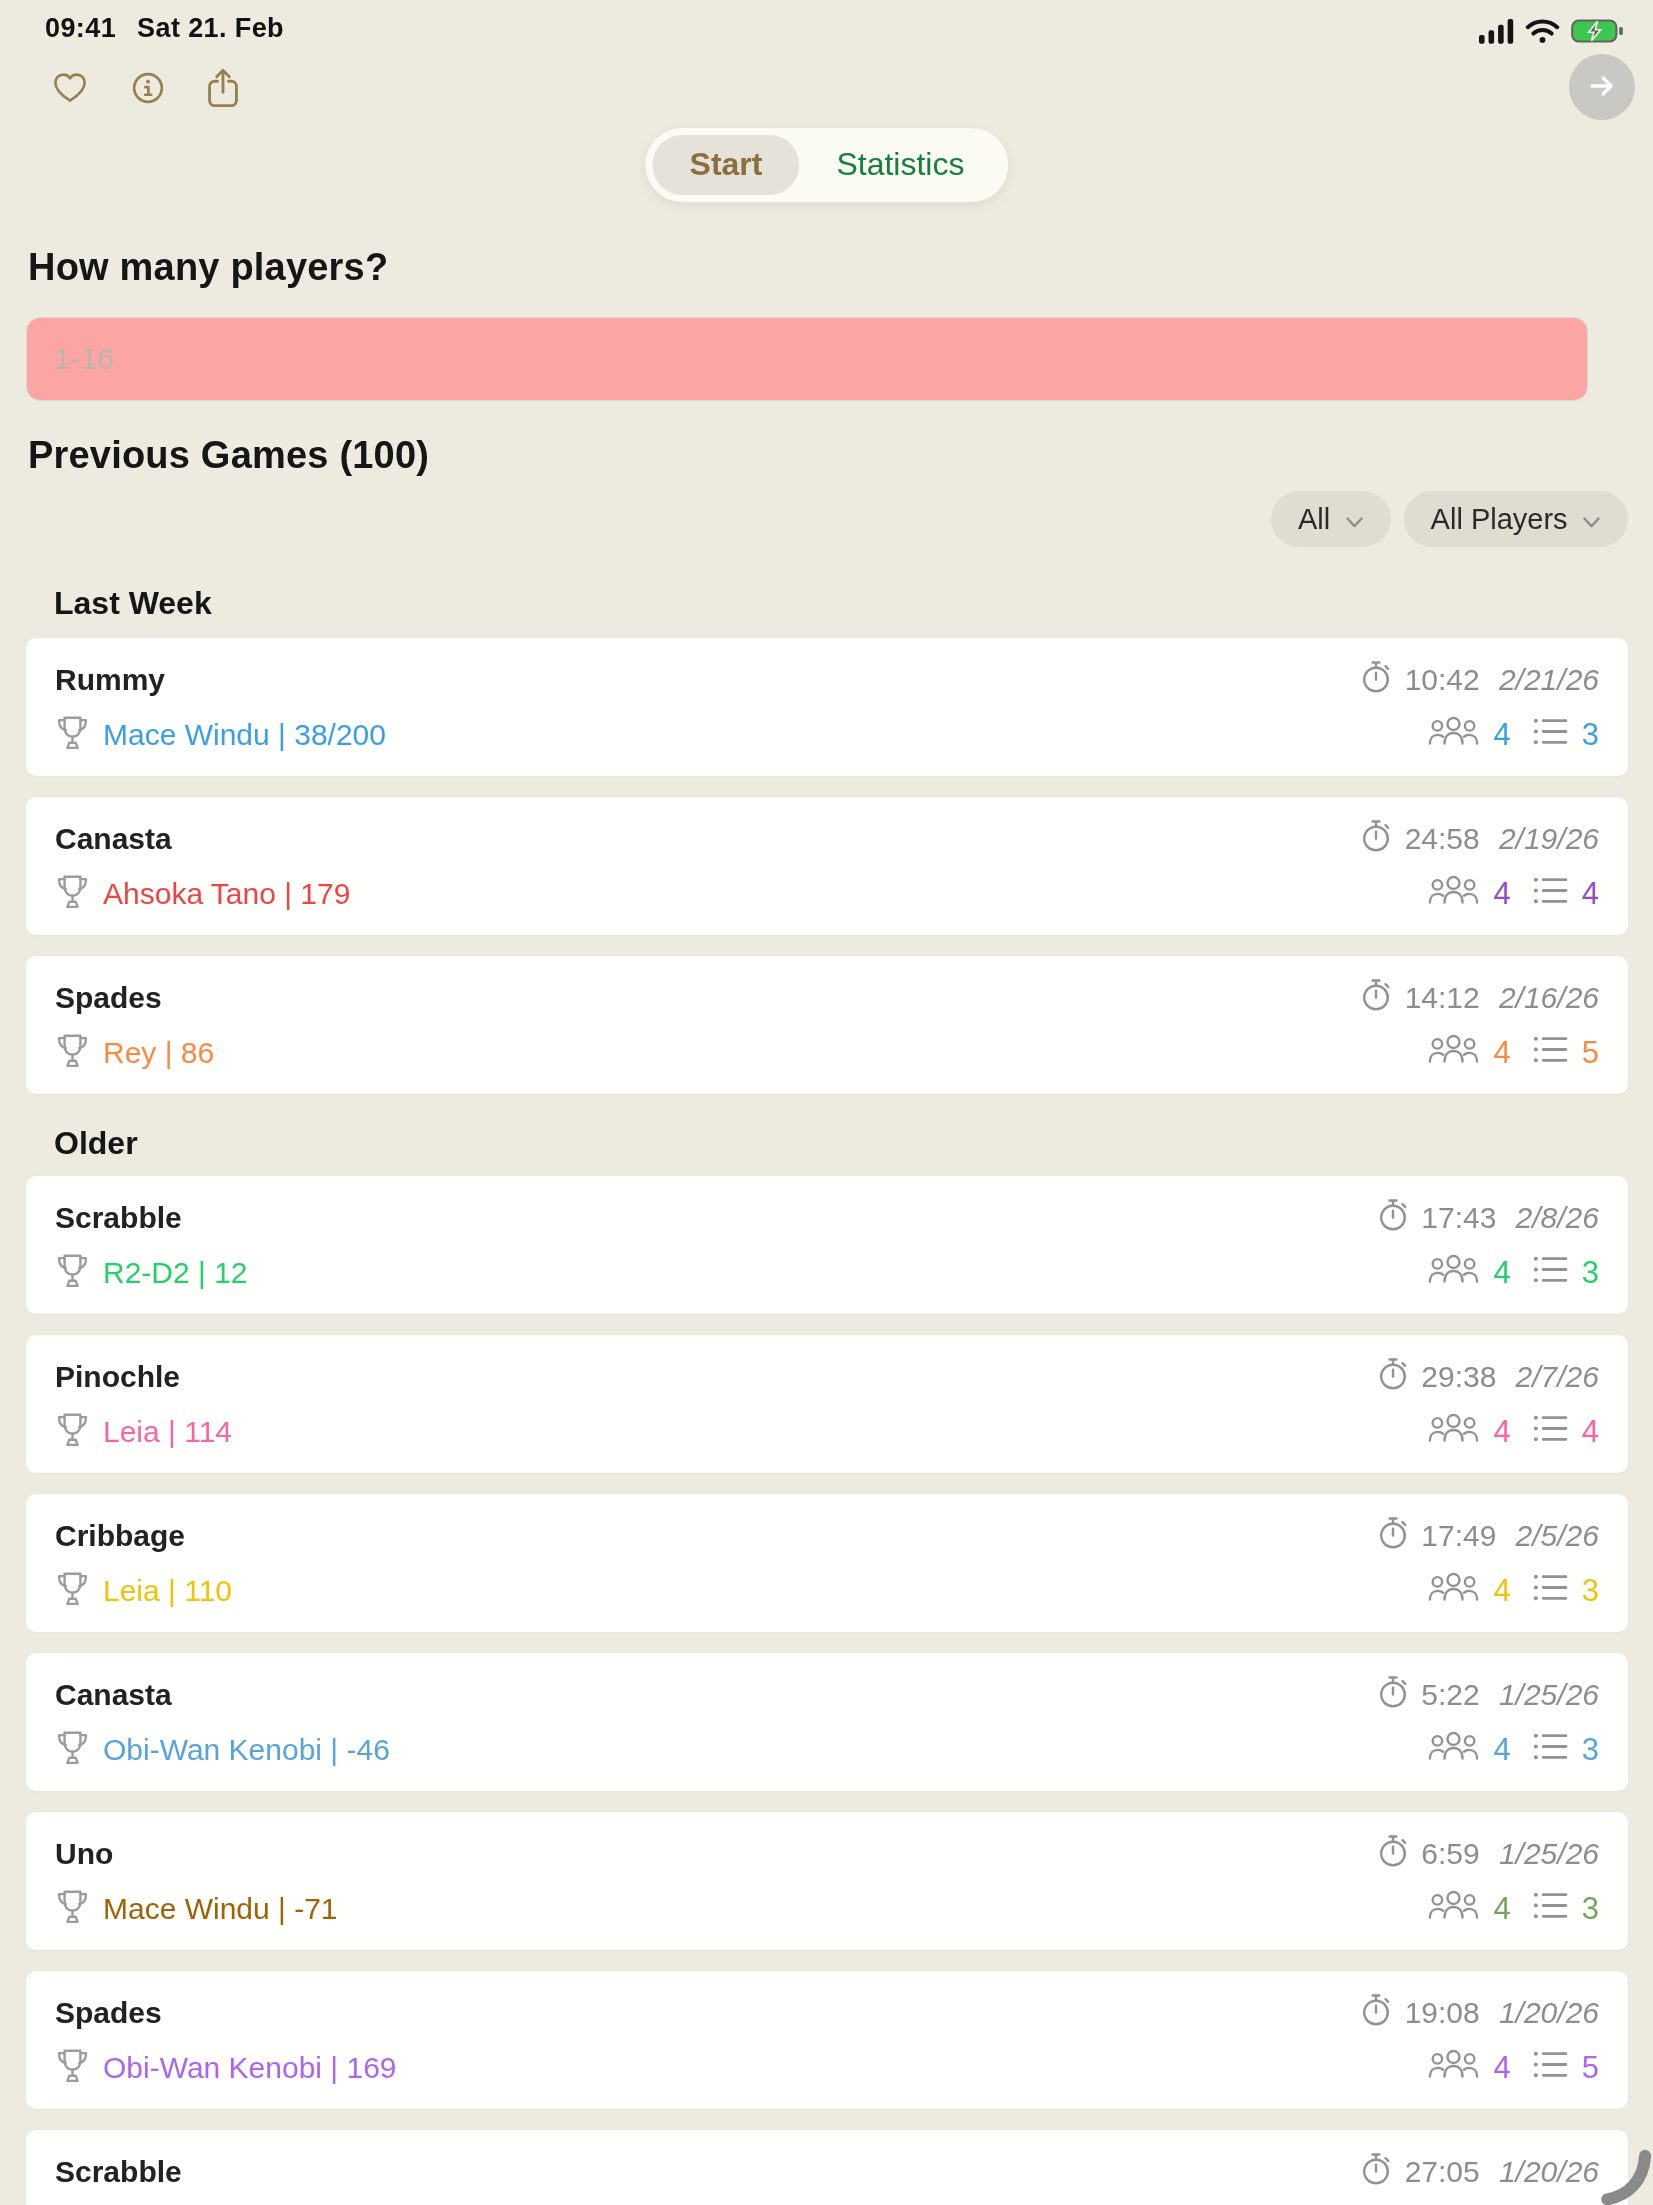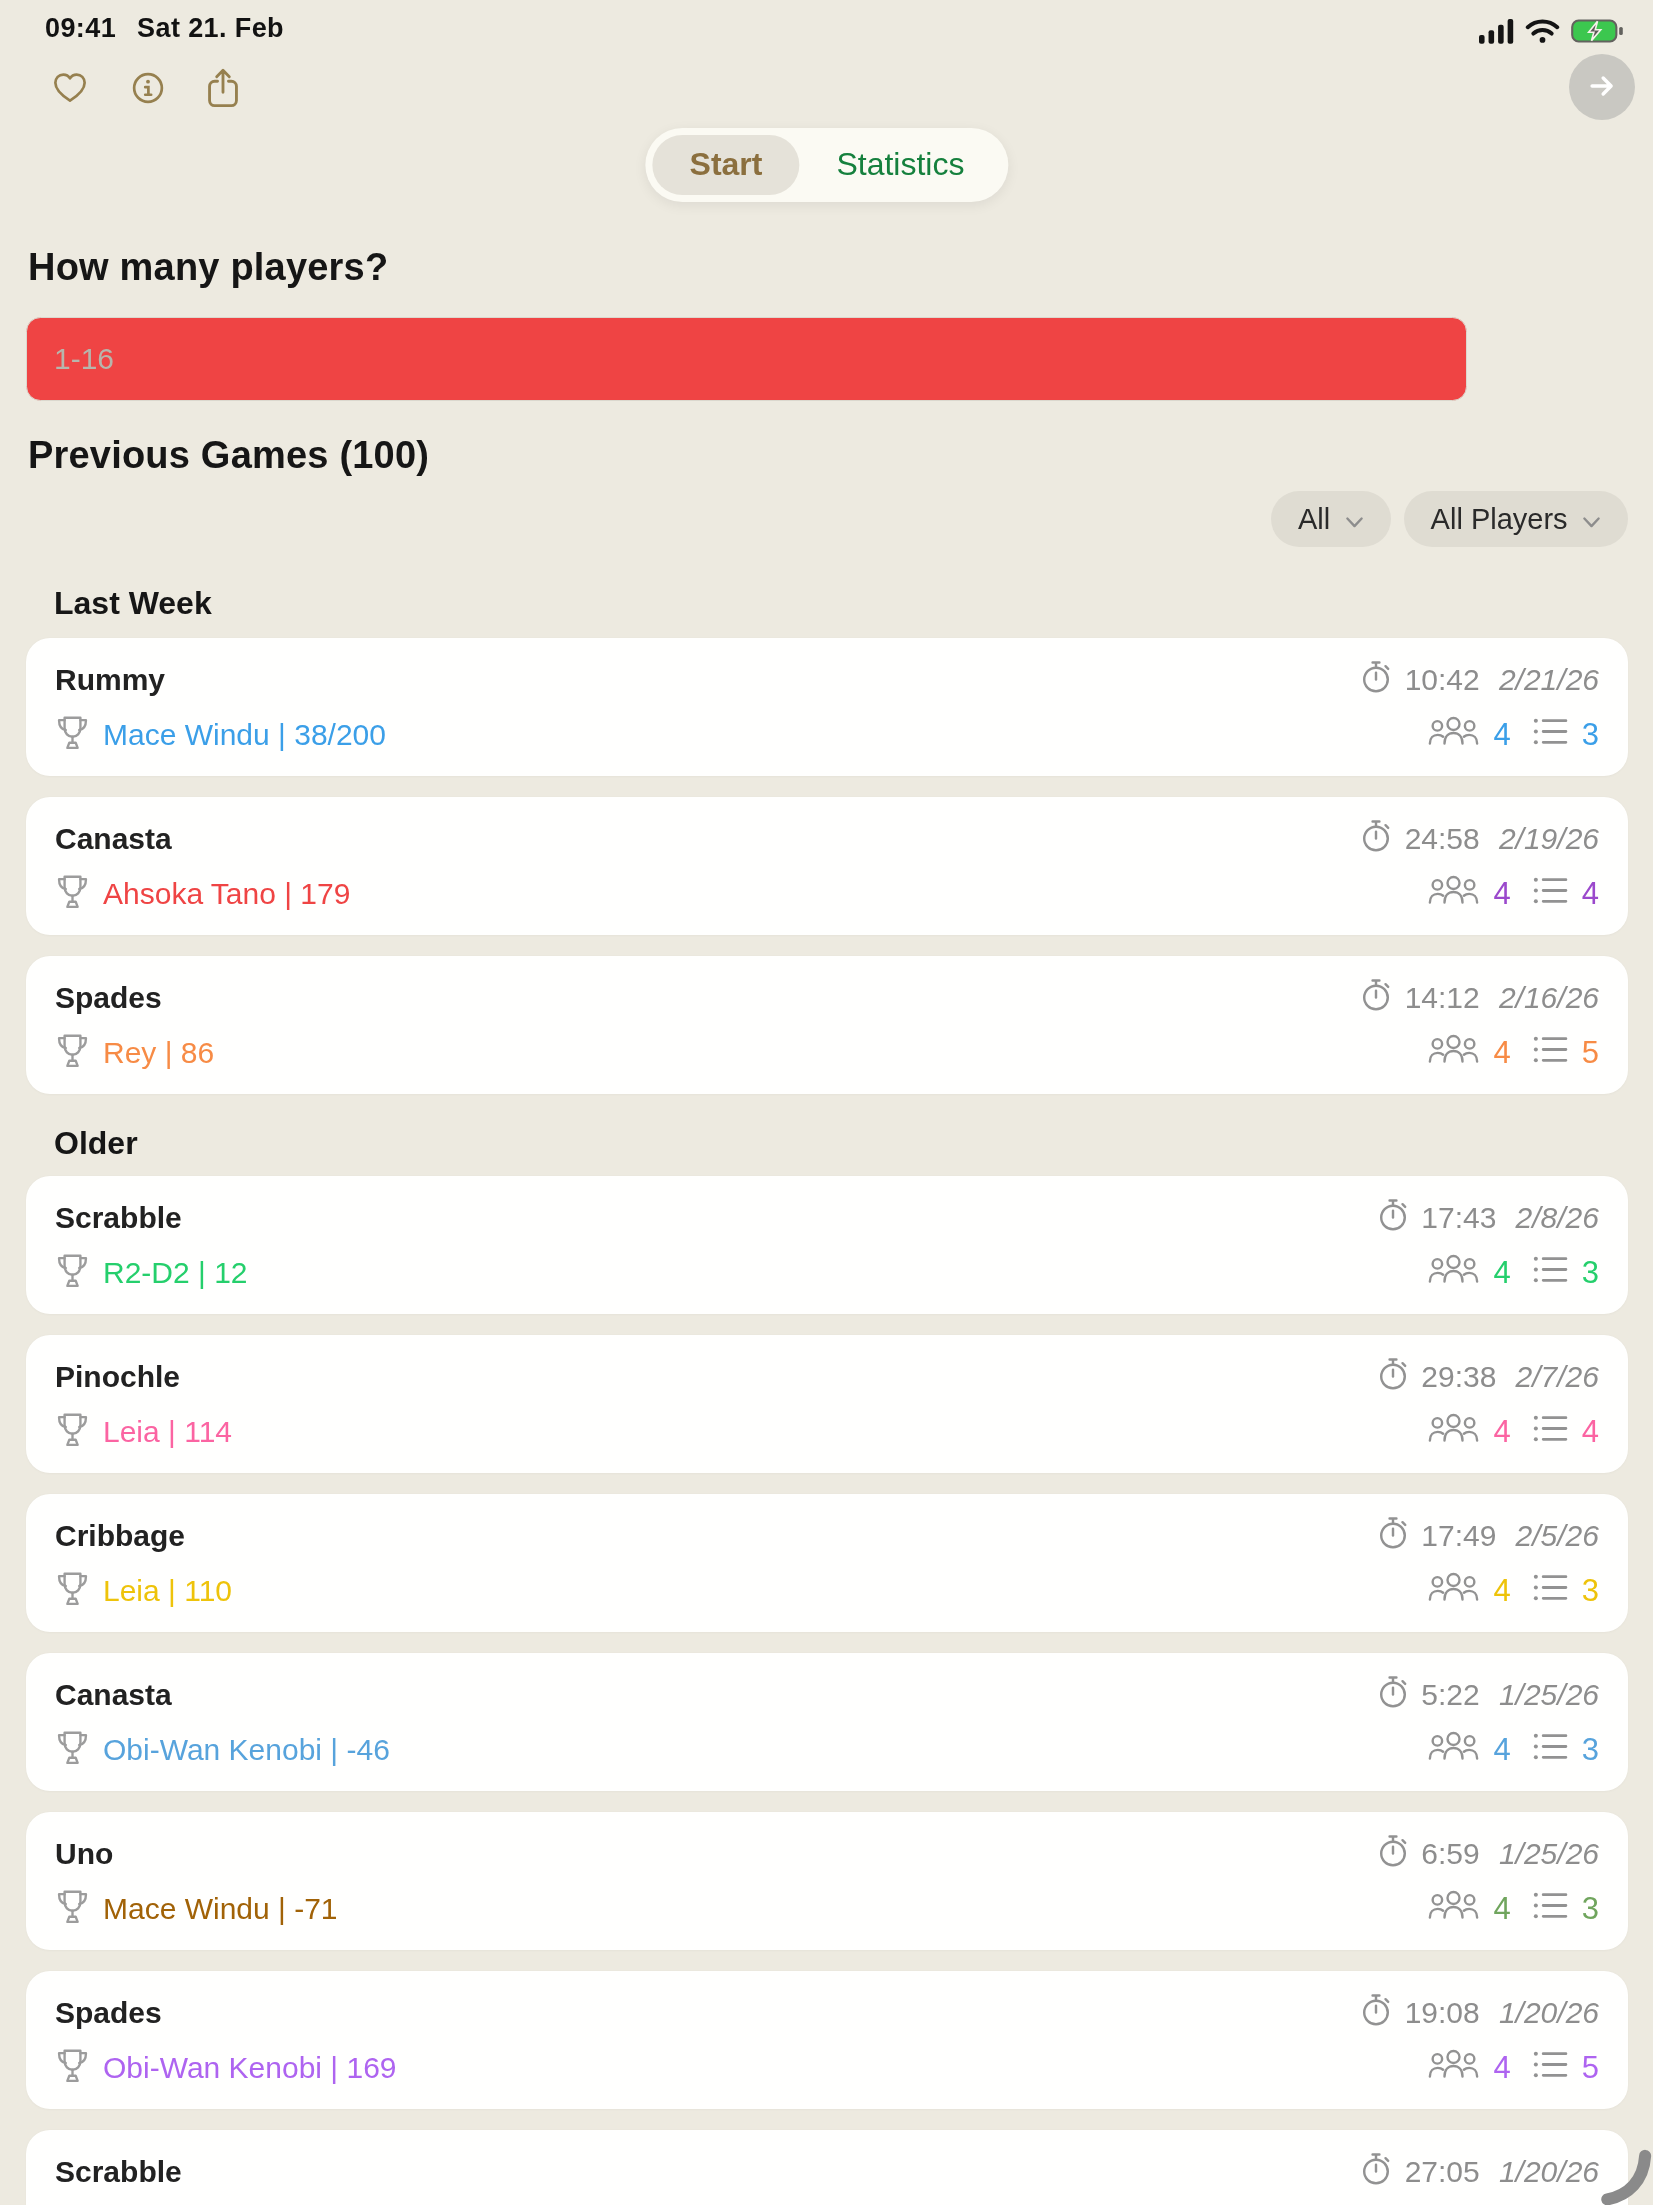--- a/index.html
+++ b/index.html
@@ -44,22 +44,22 @@
     padding:11.2px 37px; border-radius:40px; font-weight:500;
   }
   .segment.selected { background:#e5e2d9; color:#8b6f3e; font-weight:700; }
   
   .content { position:absolute; top:245px; left:0; right:0; }
   .h1 {
     font-size:38px; font-weight:700; color:#161616;
     margin-left:28px; line-height:45px; letter-spacing:0.2px;
   }
   .players-input {
-    display:block; width:1441px; height:84px; margin:27px 26px 0;
-    background:#ef4444; border:1.6px solid #dbd8ce; border-radius:14.4px;
+    display:block; width:1562px; height:84px; margin:27px 26px 0;
+    background:#fca5a5; border:1.6px solid #dbd8ce; border-radius:14.4px;
     font-family:inherit; font-size:30px; color:#333; padding:8px 27px;
     outline:none;
   }
   .players-input::placeholder { color:#b7b5ac; }
   .prev-title { margin-top:32px; }
   .filters {
     margin:13px 26px 0; display:flex; justify-content:flex-end; gap:13px;
   }
   .chip {
     height:56px; border:none; border-radius:37px; background:#dfdcd2;
@@ -67,21 +67,21 @@
     font-family:inherit; font-size:29px; color:#2a2a2a; cursor:pointer;
   }
   .section-label {
     font-size:32px; font-weight:700; color:#161616;
     margin:37px 0 0 54px; line-height:38px;
   }
   .section-label.older { margin-top:30px; }
   .cards { display:flex; flex-direction:column; gap:21px; margin:16px 26px 0; }
   .cards.older-cards { margin-top:14.4px; }
   .card {
-    background:#fffffe; border-radius:24px; height:138px;
+    background:#fffffe; border-radius:10px; height:138px;
     padding:21px 29px; cursor:pointer;
     box-shadow:0 0.8px 2.4px rgba(0,0,0,.03);
   }
   .card-row {
     display:flex; justify-content:space-between; align-items:center; height:42px;
   }
   .card-row.second { margin-top:13px; }
   .game-name { font-size:30px; font-weight:700; color:#222222; }
   .time-meta {
     display:flex; align-items:center; gap:11.2px;

